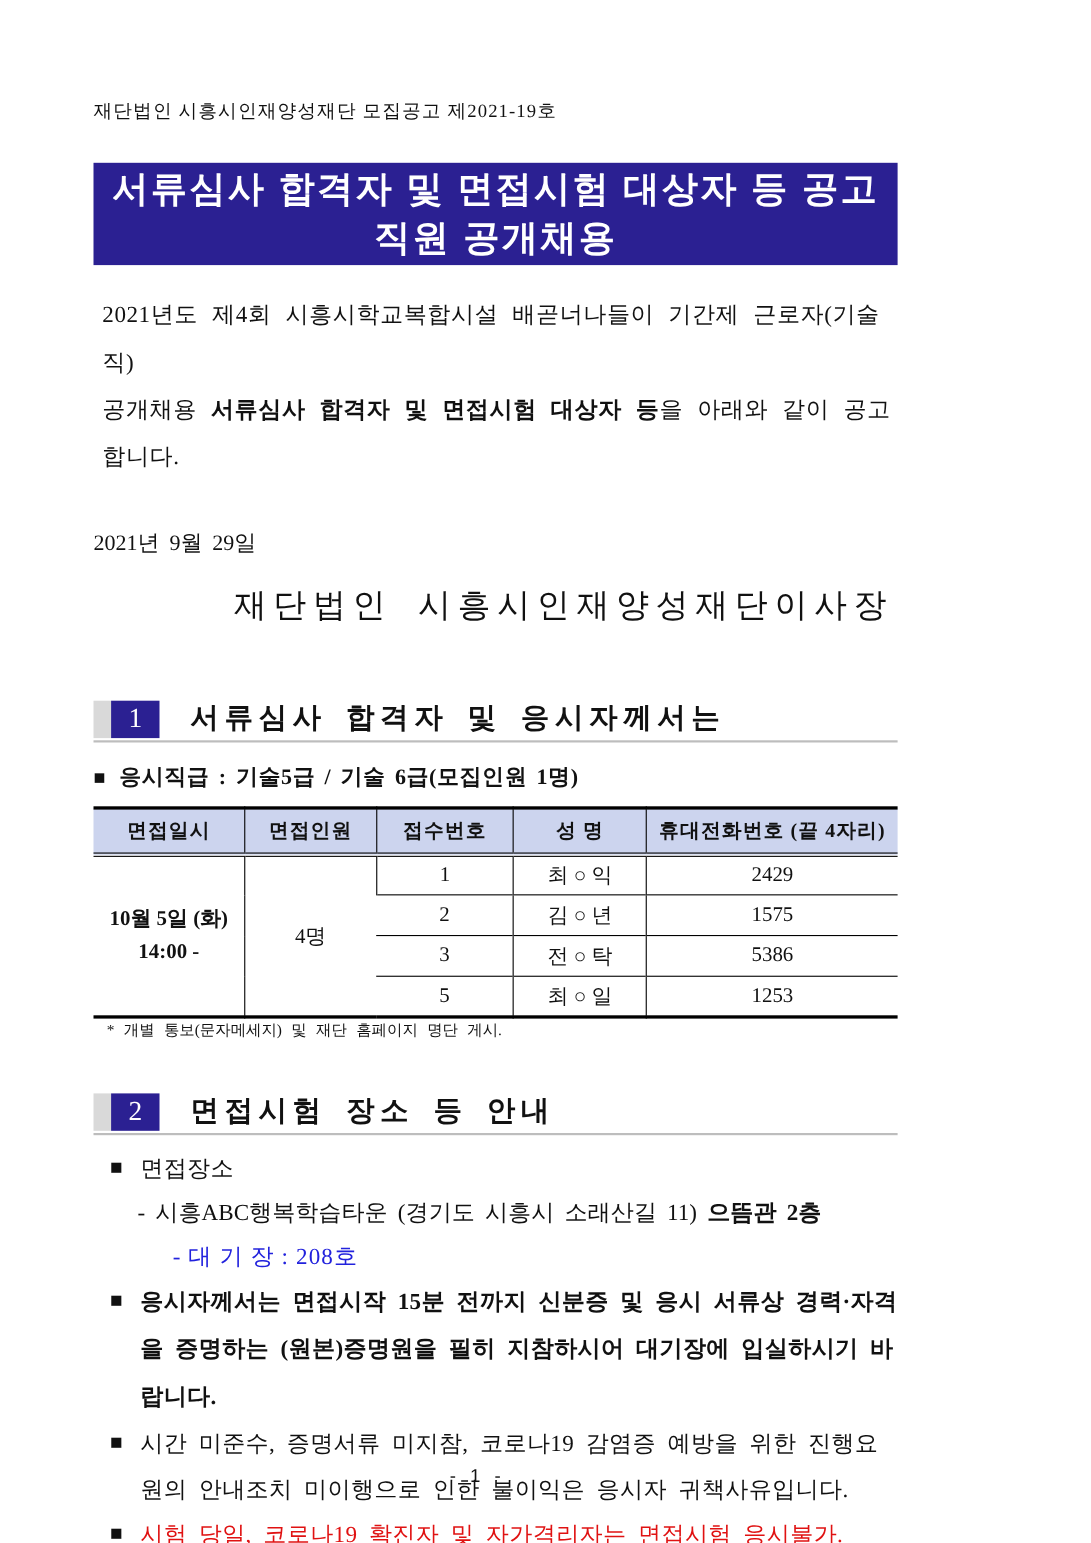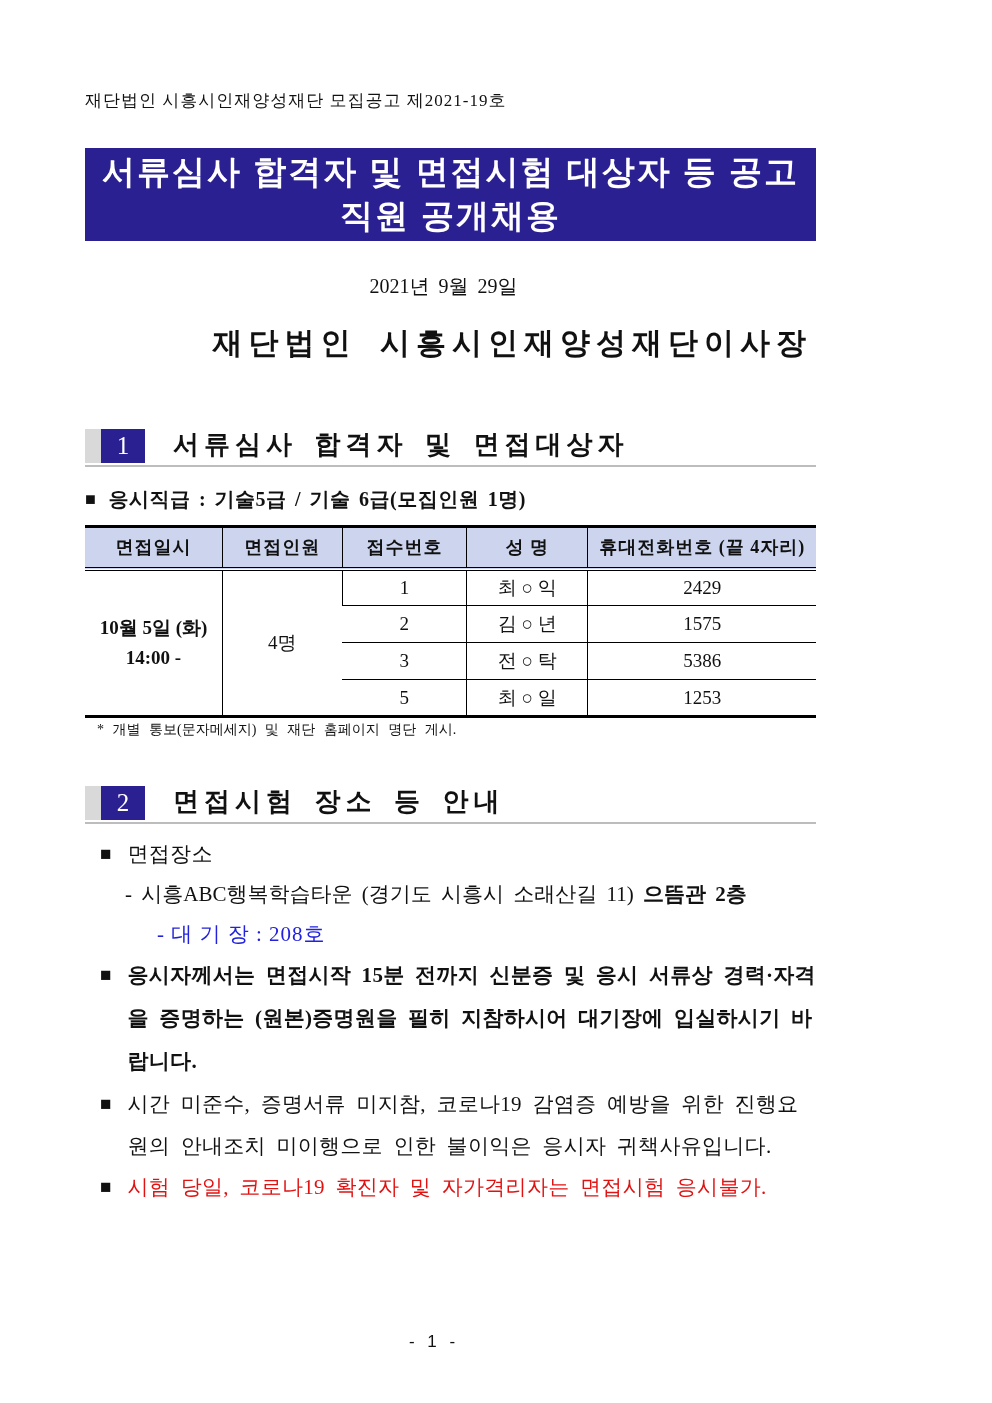--- a/index.html
+++ b/index.html
@@ -20,24 +20,24 @@
 
   .banner{margin-top:36px;background:var(--banner-bg);color:#fff;text-align:center;
           font-family:"Liberation Sans","DejaVu Sans",sans-serif;
           font-weight:800;font-size:33px;line-height:44px;padding:2px 0 3px;
           letter-spacing:2px;}
 
   .intro{margin-top:24px;font-size:21px;line-height:43px;word-spacing:7px;
          letter-spacing:.5px;padding-left:8px;}
   .intro b{letter-spacing:.5px;}
 
-  .date-line{margin-top:32px;font-size:20px;line-height:26px;text-align:center;
+  .date-line{margin-top:44px;font-size:20px;line-height:26px;text-align:left;
              padding-right:14px;word-spacing:4px;}
 
-  .issuer{margin-top:24px;font-size:30px;line-height:40px;font-weight:bold;
+  .issuer{margin-top:24px;font-size:30px;line-height:40px;font-weight:normal;
           text-align:right;letter-spacing:6px;word-spacing:10px;padding-right:4px;}
 
   .sec-head{position:relative;margin-top:64px;height:40px;display:flex;align-items:center;
             border-bottom:2px solid var(--section-underline);}
   .sec-tab{width:16px;height:34px;background:var(--section-tab-gray);}
   .sec-num{width:44px;height:34px;background:var(--banner-bg);color:#fff;
            display:flex;align-items:center;justify-content:center;
            font-size:25px;font-family:"Liberation Serif",serif;}
   .sec-title{margin-left:28px;font-size:26px;font-weight:bold;letter-spacing:5px;
              word-spacing:6px;padding-bottom:4px;}
@@ -79,29 +79,33 @@
 
 <div class="page">
 
   <div class="notice-no">재단법인 시흥시인재양성재단 모집공고 제2021-19호</div>
 
   <div class="banner">
     <div>서류심사 합격자 및 면접시험 대상자 등 공고</div>
     <div>직원 공개채용</div>
   </div>
 
+  <div class="intro">
+    <div>2021년도 제4회 시흥시학교복합시설 배곧너나들이 기간제 근로자(기술직)</div>
+    <div><span>공개채용 </span><b>서류심사 합격자 및 면접시험 대상자 등</b><span>을 아래와 같이 공고합니다.</span></div>
+  </div>
 
   <div class="date-line">2021년 9월 29일</div>
 
   <div class="issuer">재단법인 시흥시인재양성재단이사장</div>
 
   <div class="sec-head">
     <span class="sec-tab"></span>
     <span class="sec-num">1</span>
-    <span class="sec-title">서류심사 합격자 및 면접대상자</span>
+    <span class="sec-title">서류심사 합격자 및 응시자께서는</span>
   </div>
 
   <div class="rank-line">
     <span class="marker">■</span>
     <span>응시직급 : 기술5급 / 기술 6급(모집인원 1명)</span>
   </div>
 
   <table class="interview">
     <colgroup>
       <col style="width:18.8%">

